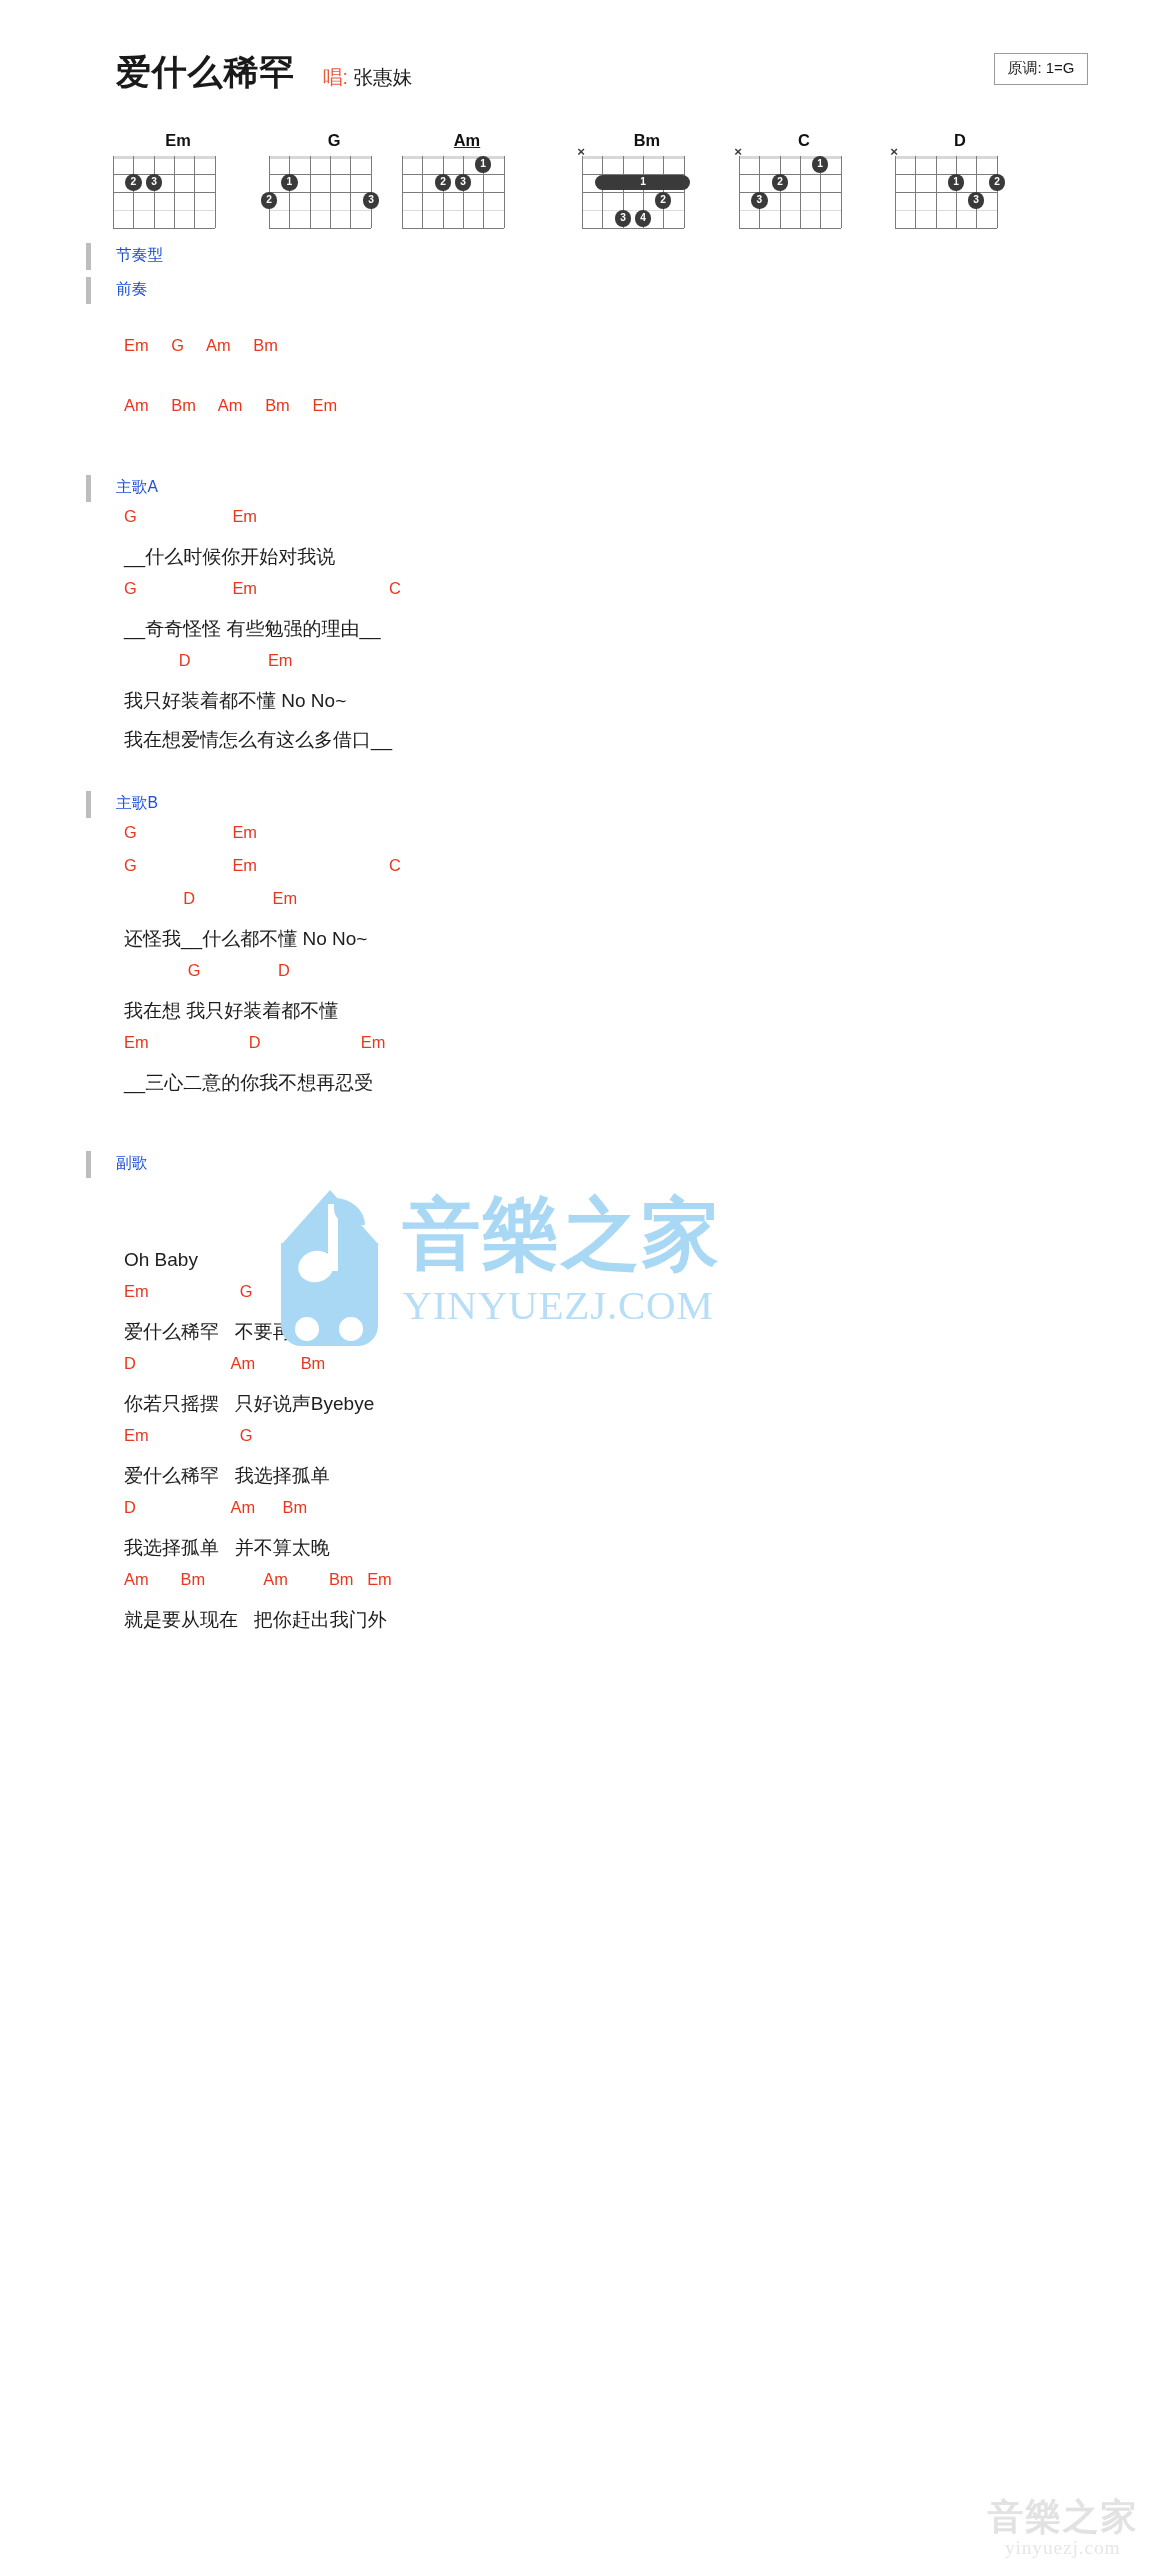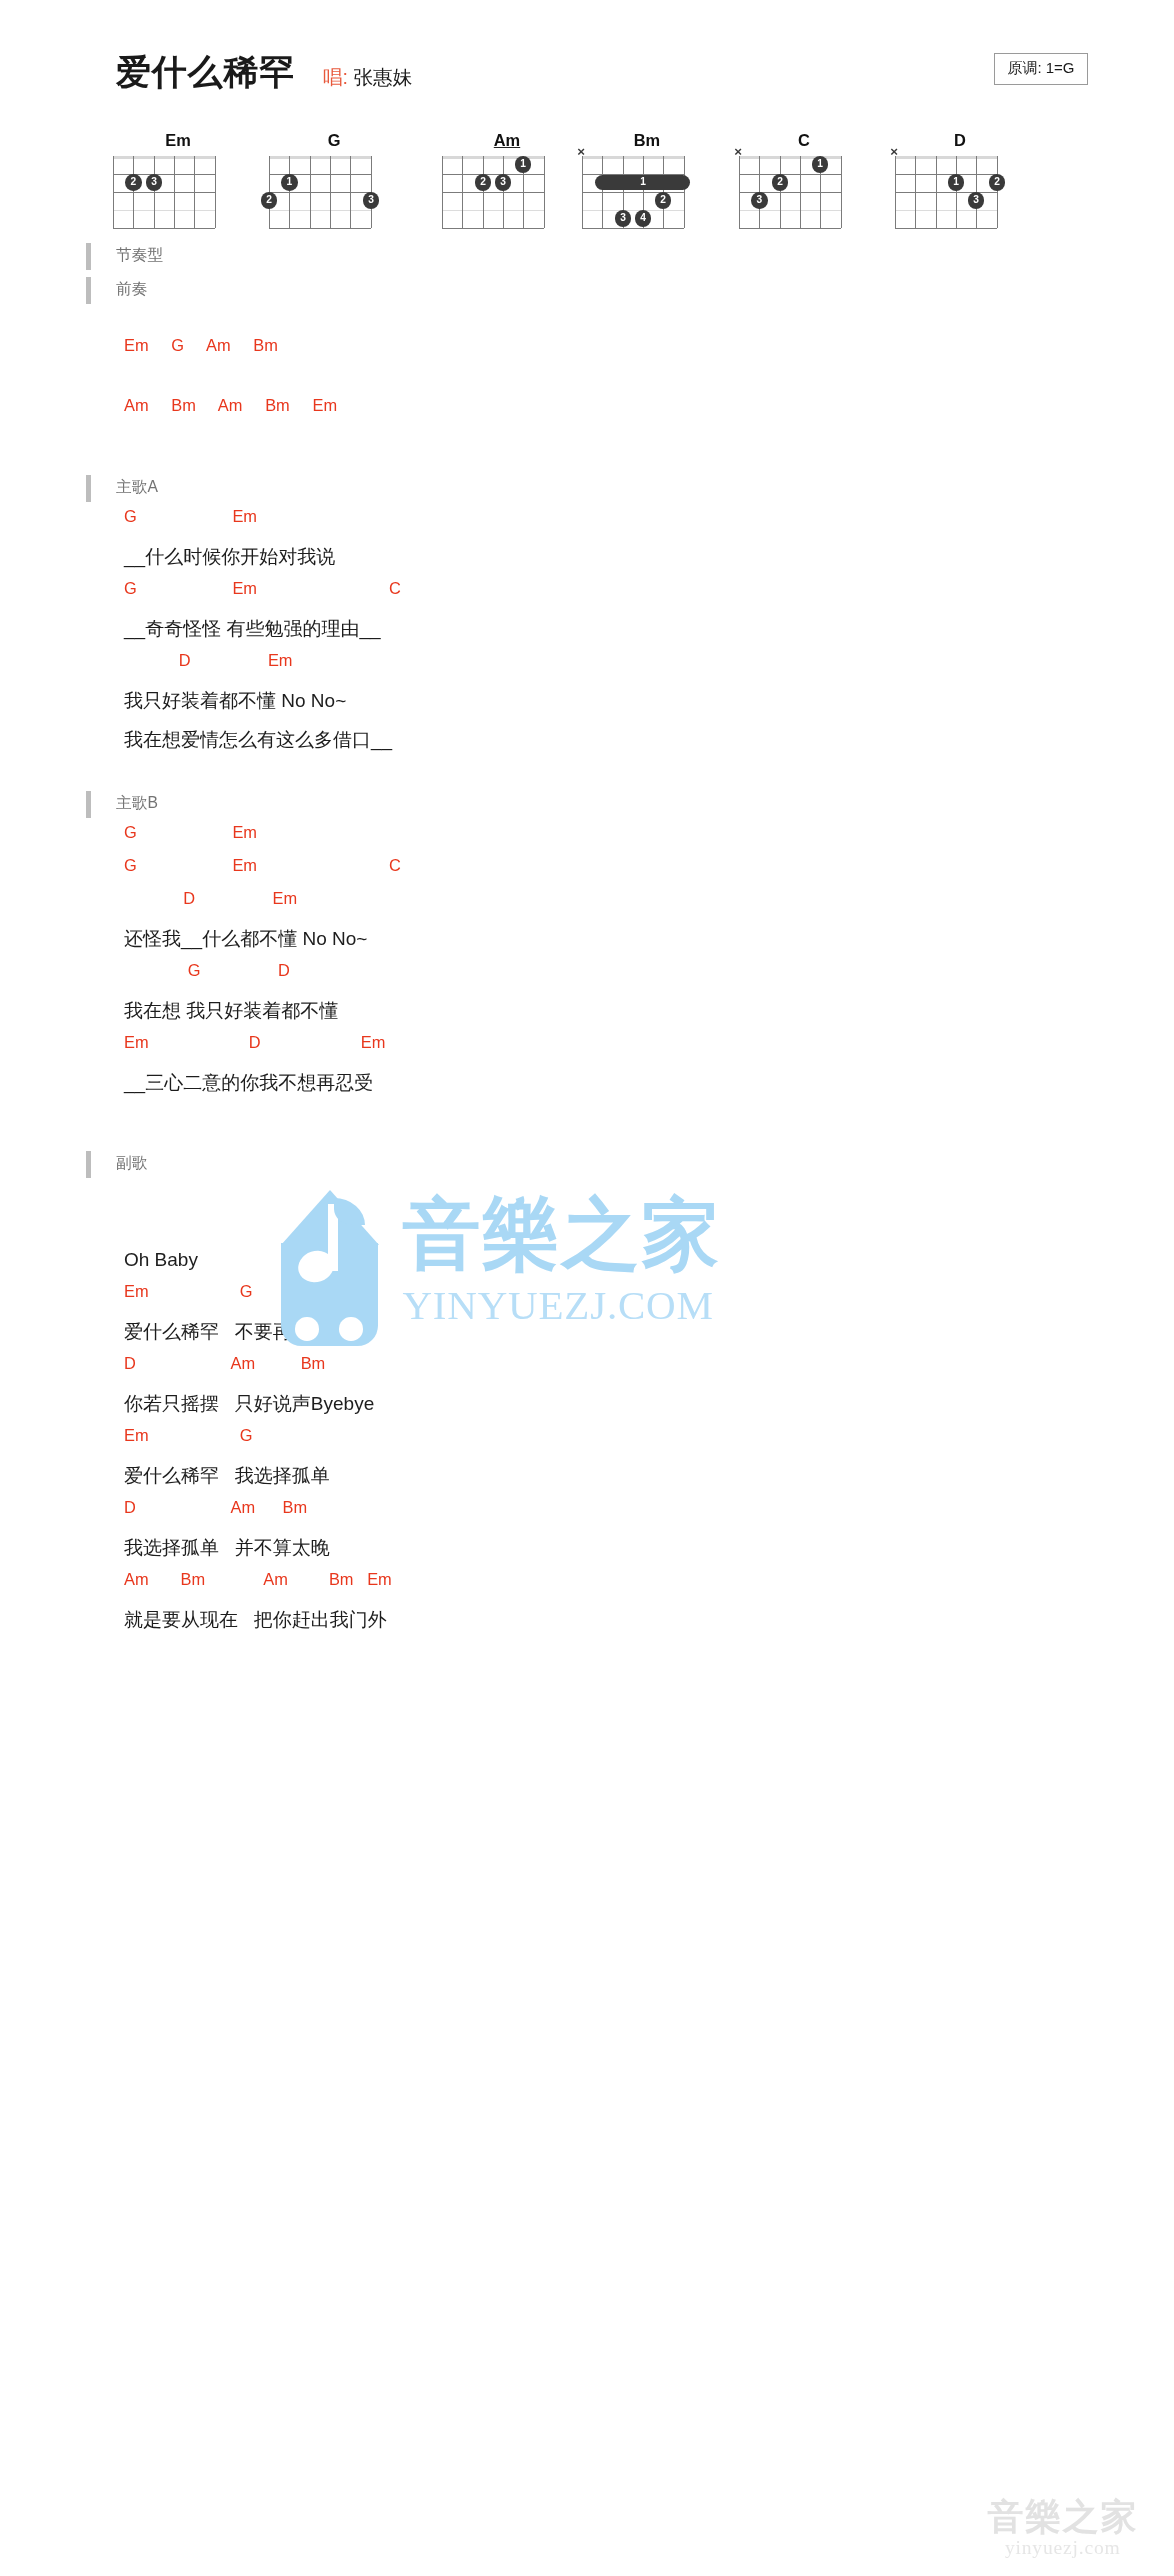--- a/index.html
+++ b/index.html
@@ -173,21 +173,21 @@
   .section-bar {
     position: absolute;
     left: 86px;
     top: 1.6px;
     width: 4.7px;
     height: 27px;
     background: #bdbdbd;
   }
   .section-label {
     font-size: 15.7px;
-    color: #737373;
+    color: #1d4ed8;
     line-height: 27px;
   }
   .chord-line {
     position: relative;
     height: 33px;
     padding-left: 124px;
     font-size: 16.4px;
     color: #e8371d;
     white-space: pre;
     font-family: "Liberation Sans", "DejaVu Sans", sans-serif;
@@ -349,21 +349,21 @@
           <span class="string-line" style="left: 41px;"></span>
           <span class="string-line" style="left: 61px;"></span>
           <span class="string-line" style="left: 81px;"></span>
           <span class="string-line" style="left: 102px;"></span>
         </div>
         <span class="dot" style="left: 20.4px; top: 27px;">1</span>
         <span class="dot" style="left: 0px; top: 45px;">2</span>
         <span class="dot" style="left: 102px; top: 45px;">3</span>
       </div>
     </div>
-    <div class="chord" style="left: 431px; text-decoration: underline;">
+    <div class="chord" style="left: 391px; text-decoration: underline;">
       <div class="chord-name">Am</div>
       <div class="grid-wrap">
         <div class="grid">
           <span class="nut"></span>
           <span class="fret-line" style="top: 18px;"></span>
           <span class="fret-line" style="top: 36px;"></span>
           <span class="fret-line soft" style="top: 54px;"></span>
           <span class="fret-line" style="top: 72px;"></span>
           <span class="string-line" style="left: 0px;"></span>
           <span class="string-line" style="left: 20.4px;"></span>

